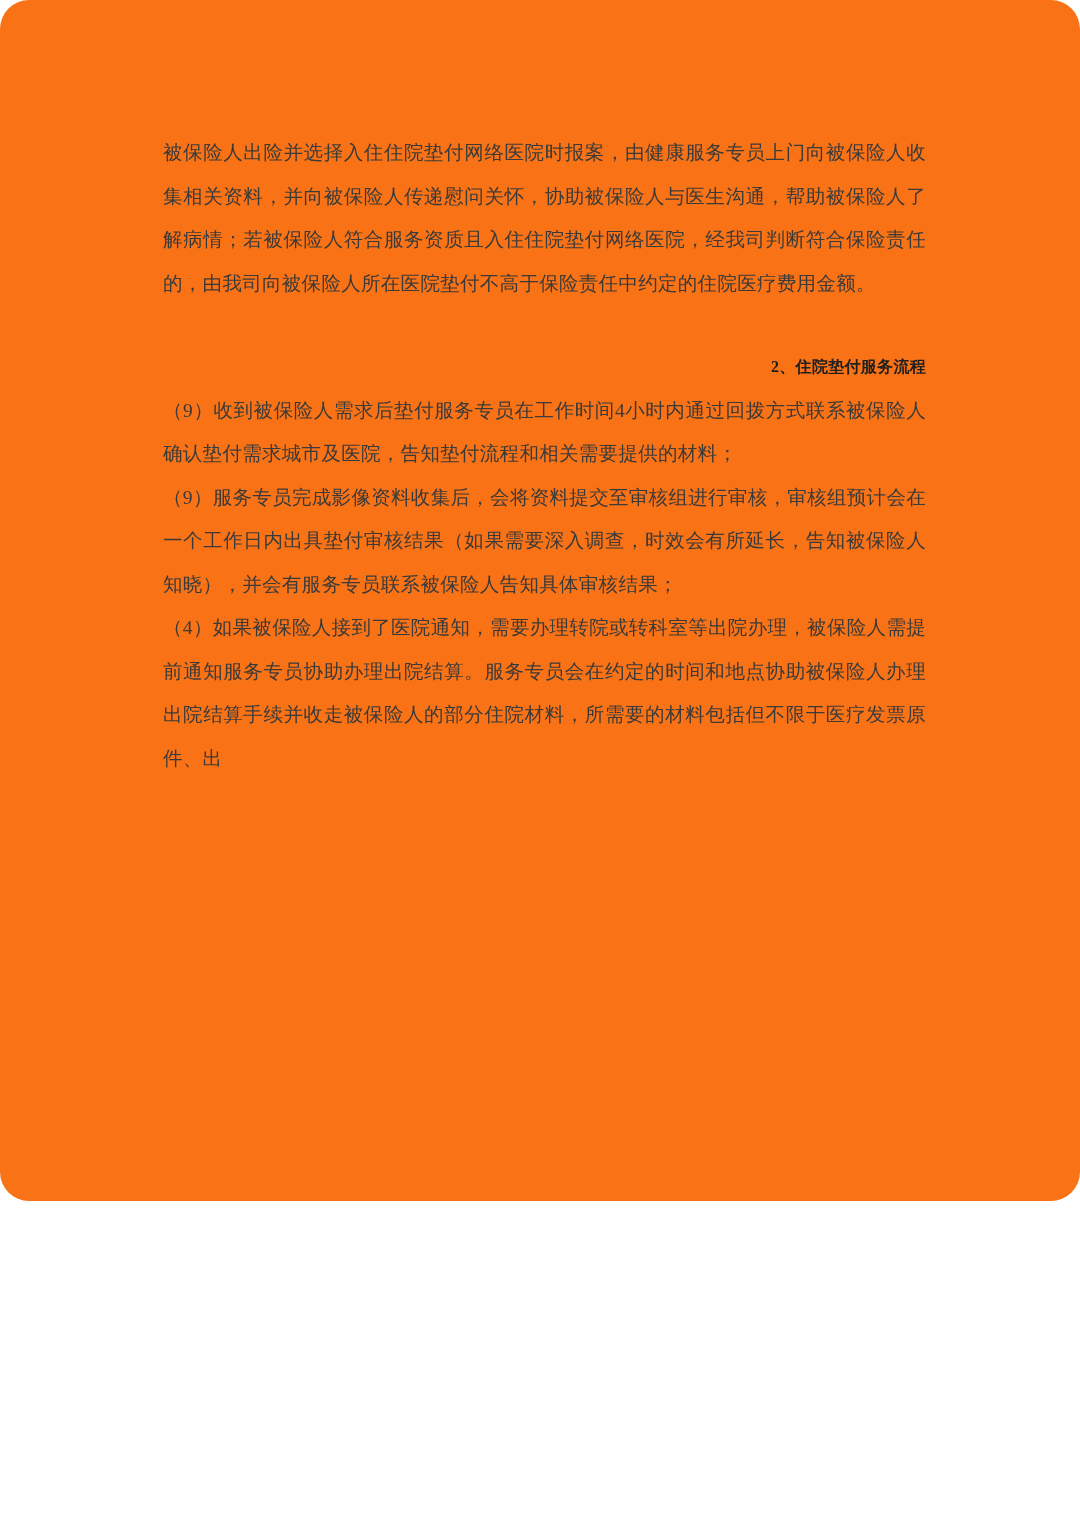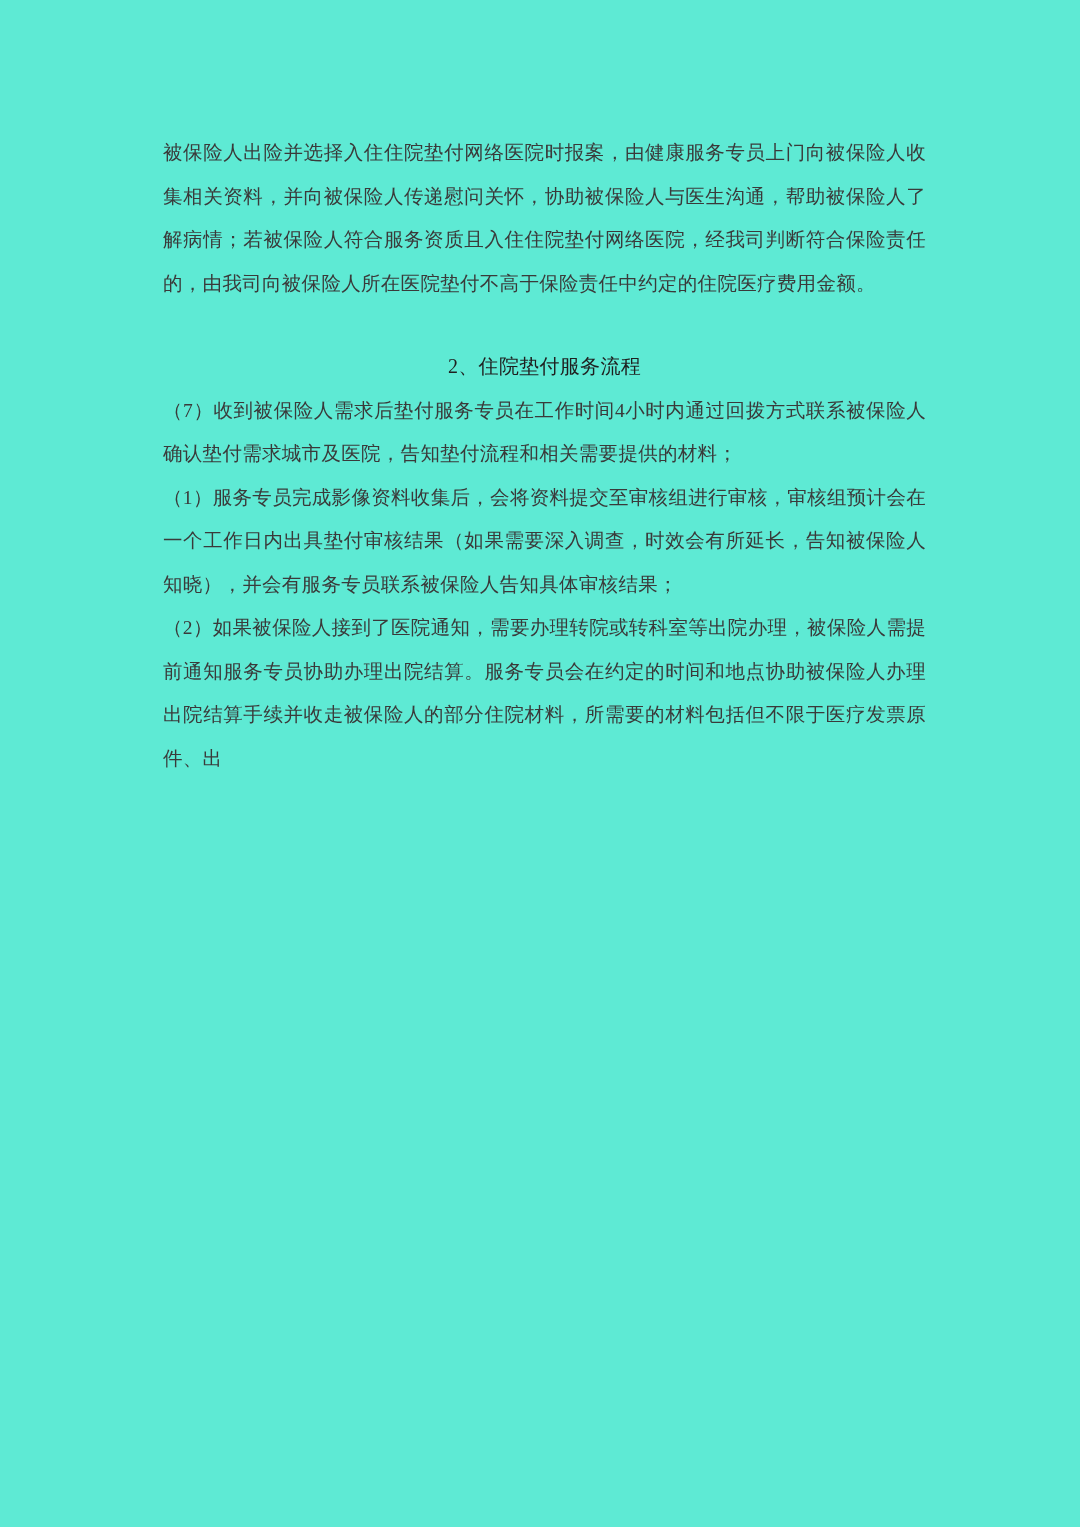--- a/index.html
+++ b/index.html
@@ -8,60 +8,61 @@
     background: #ffffff;
   }
   body {
     height: 1527px;
     overflow: hidden;
     font-family: "Liberation Serif", "DejaVu Serif", serif;
   }
   .page {
     position: relative;
     width: 1080px;
-    height: 1527px;
-    background: #5eead4;
+    height: 1201px;
+    background: #f97316;
+    border-radius: 29px;
   }
   .text-block {
     position: absolute;
     left: 163px;
     top: 131px;
     width: 763px;
     color: #3a3a3a;
     font-size: 19.5px;
     line-height: 43.5px;
     text-align: justify;
     text-justify: inter-character;
     letter-spacing: 0.3px;
   }
   .para {
     text-align: justify;
   }
   .heading {
     margin-top: 40px;
-    font-size: 20px;
-    font-weight: normal;
+    font-size: 16px;
+    font-weight: bold;
     color: #1f1f1f;
-    text-align: center;
+    text-align: right;
     line-height: 43.5px;
   }
   .steps p {
     text-align: justify;
   }
 </style>
 </head>
 <body>
 
 <div class="page">
   <div class="text-block">
 
     <p class="para">被保险人出险并选择入住住院垫付网络医院时报案，由健康服务专员上门向被保险人收集相关资料，并向被保险人传递慰问关怀，协助被保险人与医生沟通，帮助被保险人了解病情；若被保险人符合服务资质且入住住院垫付网络医院，经我司判断符合保险责任的，由我司向被保险人所在医院垫付不高于保险责任中约定的住院医疗费用金额。</p>
 
     <h2 class="heading">2、住院垫付服务流程</h2>
 
     <div class="steps">
-      <p>（7）收到被保险人需求后垫付服务专员在工作时间4小时内通过回拨方式联系被保险人确认垫付需求城市及医院，告知垫付流程和相关需要提供的材料；</p>
-      <p>（1）服务专员完成影像资料收集后，会将资料提交至审核组进行审核，审核组预计会在一个工作日内出具垫付审核结果（如果需要深入调查，时效会有所延长，告知被保险人知晓），并会有服务专员联系被保险人告知具体审核结果；</p>
-      <p>（2）如果被保险人接到了医院通知，需要办理转院或转科室等出院办理，被保险人需提前通知服务专员协助办理出院结算。服务专员会在约定的时间和地点协助被保险人办理出院结算手续并收走被保险人的部分住院材料，所需要的材料包括但不限于医疗发票原件、出</p>
+      <p>（9）收到被保险人需求后垫付服务专员在工作时间4小时内通过回拨方式联系被保险人确认垫付需求城市及医院，告知垫付流程和相关需要提供的材料；</p>
+      <p>（9）服务专员完成影像资料收集后，会将资料提交至审核组进行审核，审核组预计会在一个工作日内出具垫付审核结果（如果需要深入调查，时效会有所延长，告知被保险人知晓），并会有服务专员联系被保险人告知具体审核结果；</p>
+      <p>（4）如果被保险人接到了医院通知，需要办理转院或转科室等出院办理，被保险人需提前通知服务专员协助办理出院结算。服务专员会在约定的时间和地点协助被保险人办理出院结算手续并收走被保险人的部分住院材料，所需要的材料包括但不限于医疗发票原件、出</p>
     </div>
 
   </div>
 </div>
 
 </body></html>

